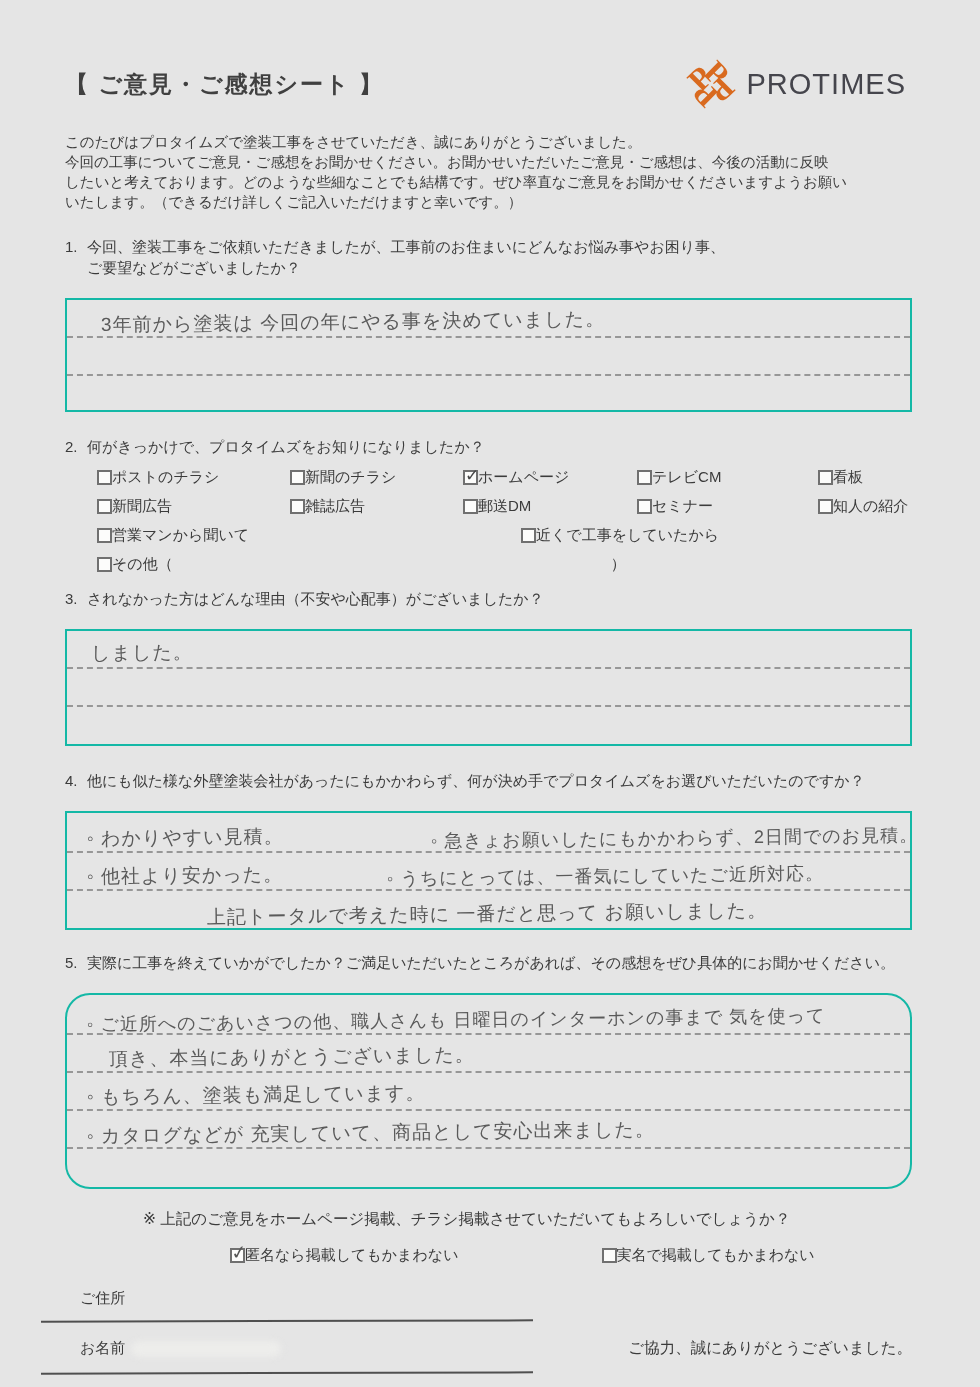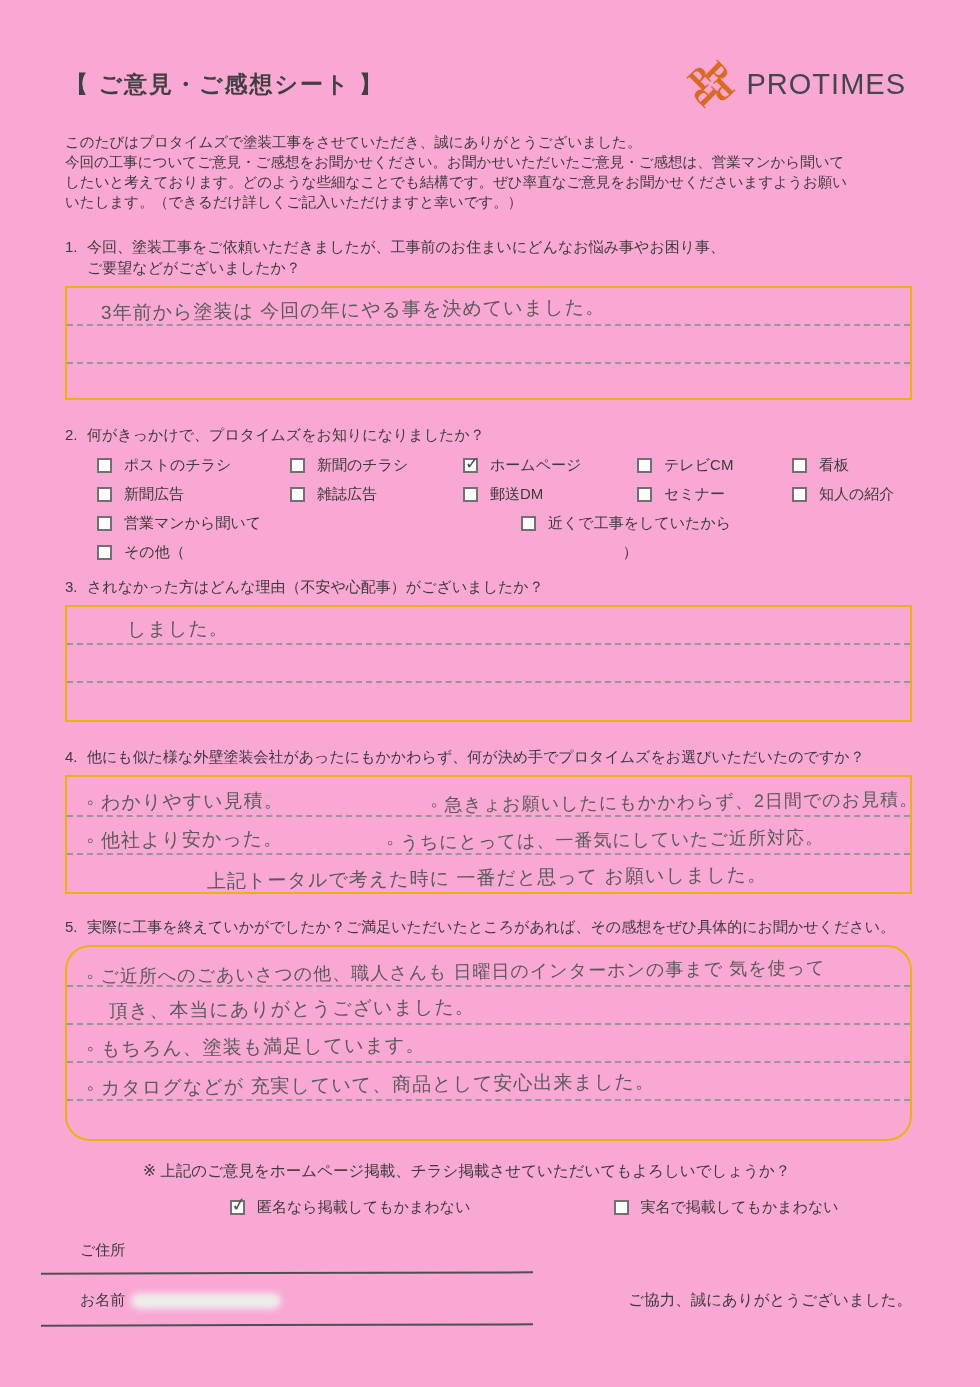--- a/index.html
+++ b/index.html
@@ -1,44 +1,44 @@
 <!DOCTYPE html>
 <html><head>
 <meta charset="utf-8">
 <style>
   * { margin:0; padding:0; box-sizing:border-box; }
   html,body { background:#ffffff; }
   body { font-family:"Liberation Sans","DejaVu Sans",sans-serif; color:#3e3e3e; }
-  .sheet { position:relative; width:980px; height:1387px; margin:0 auto; background:#f9a8d4; overflow:hidden; padding:56px 68px 0 65px; }
+  .sheet { position:relative; width:980px; height:1387px; margin:0 auto; background:#e5e5e5; overflow:hidden; padding:56px 68px 0 65px; }
 
   
   .hdr { display:flex; justify-content:space-between; align-items:center; }
   .sheet-title { font-size:23px; font-weight:bold; letter-spacing:2px; color:#404040; }
   .brand { display:flex; align-items:center; gap:8px; margin-right:6px; }
   .brand-word { font-family:Liberation Sans, sans-serif; font-size:29px; letter-spacing:1px; color:#45454c; }
 
   
   .intro { margin-top:20px; font-size:14.5px; line-height:20px; color:#3c3c3c; }
 
   
   .q { margin-top:24px; }
   .q-head { display:flex; font-size:15px; line-height:21px; color:#3b3b3b; }
   .q-num { width:22px; flex:0 0 22px; }
-  .abox { margin-top:8px; border:2px solid #eab308; }
+  .abox { margin-top:20px; border:2px solid #14b8a6; }
   .arow { height:38px; border-bottom:2px dashed #979797; display:flex; align-items:flex-end; padding:0 6px 1px 20px; }
   .arow.noline { border-bottom:none; }
   .filler { border-bottom:none; }
   .hand { display:inline-block; font-size:19px; letter-spacing:1px; color:#5a5a5a; transform:rotate(-0.7deg); white-space:nowrap; }
   .hand.sm { font-size:18px; }
 
   
   .cb-rows { margin-top:10px; }
   .cb-row { display:flex; padding-left:32px; margin-bottom:9px; height:20px; align-items:center; }
-  .cb-item { display:flex; align-items:center; gap:12px; }
-  .w1{width:193px}.w2{width:173px}.w3{width:174px}.w4{width:155px}.w13{width:424px}
+  .cb-item { display:flex; align-items:center; gap:0; }
+  .w1{width:193px}.w2{width:173px}.w3{width:174px}.w4{width:181px}.w13{width:424px}
   .cb { position:relative; width:15px; height:15px; flex:0 0 15px; border:2px solid #707070; background:#fcfcfb; }
   .cb .mark { position:absolute; top:-7px; left:0; font-size:17px; font-style:normal; color:#474747; }
   .cb .mark.hand-mark { top:-9px; left:-1px; font-size:19px; color:#565656; transform:rotate(-8deg); }
   .cb-label { font-size:15px; color:#3b3b3b; }
   .paren-close { font-size:15px; color:#3b3b3b; margin-left:438px; }
 
   
   .two-col { display:flex; }
   .col-l { width:300px; flex:0 0 300px; }
 
@@ -77,21 +77,21 @@
             <text x="15" y="28" transform="rotate(315 29 29)">P</text>
           </g>
         </svg>
       </span>
       <span class="brand-word">PROTIMES</span>
     </div>
   </div>
 
   <div class="intro">
     <div>このたびはプロタイムズで塗装工事をさせていただき、誠にありがとうございました。</div>
-    <div>今回の工事についてご意見・ご感想をお聞かせください。お聞かせいただいたご意見・ご感想は、営業マンから聞いて</div>
+    <div>今回の工事についてご意見・ご感想をお聞かせください。お聞かせいただいたご意見・ご感想は、今後の活動に反映</div>
     <div>したいと考えております。どのような些細なことでも結構です。ぜひ率直なご意見をお聞かせくださいますようお願い</div>
     <div>いたします。（できるだけ詳しくご記入いただけますと幸いです。）</div>
   </div>
 
   <div class="q">
     <div class="q-head">
       <span class="q-num">1.</span>
       <div>
         <div>今回、塗装工事をご依頼いただきましたが、工事前のお住まいにどんなお悩み事やお困り事、</div>
         <div>ご要望などがございましたか？</div>
@@ -179,21 +179,21 @@
   </div>
 
   <div class="q" style="margin-top:14px;">
     <div class="q-head">
       <span class="q-num">3.</span>
       <div>
         <div>されなかった方はどんな理由（不安や心配事）がございましたか？</div>
       </div>
     </div>
     <div class="abox" style="height:117px;">
-      <div class="arow" style="padding-left:60px;">
+      <div class="arow" style="padding-left:24px;">
         <span class="hand">しました。</span>
       </div>
       <div class="arow"></div>
       <div class="arow noline filler"></div>
     </div>
   </div>
 
   <div class="q">
     <div class="q-head">
       <span class="q-num">4.</span>

